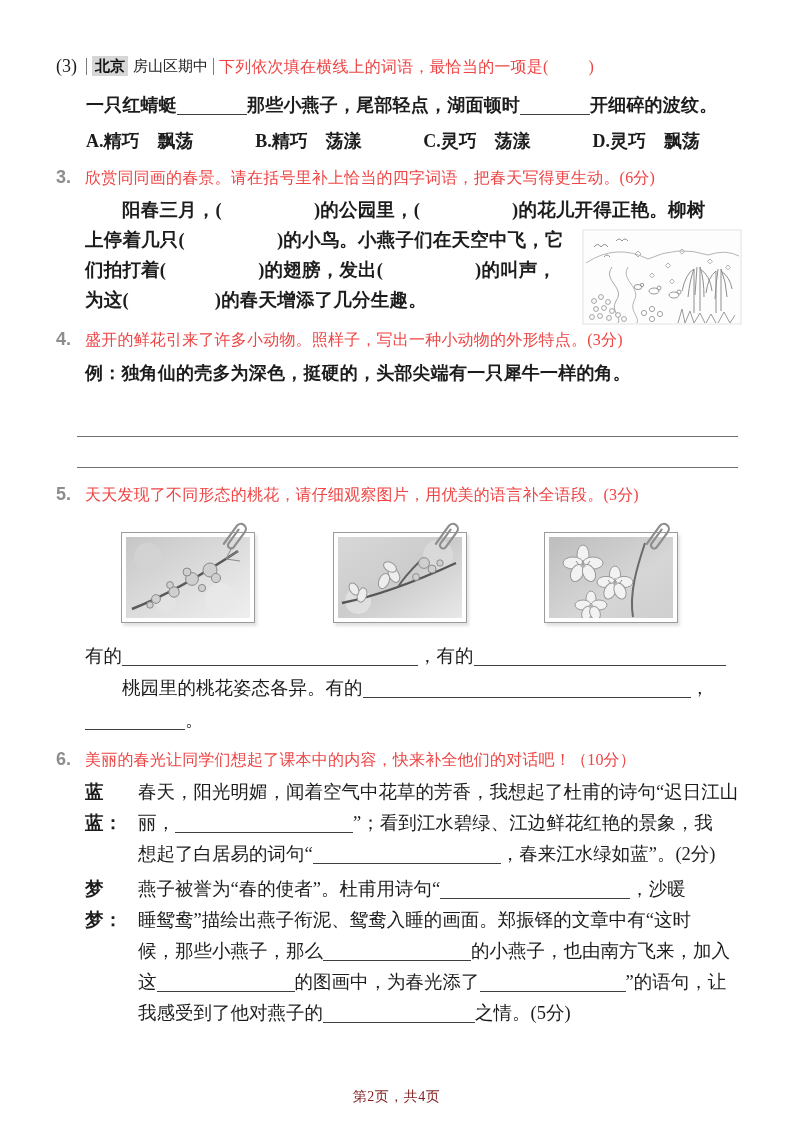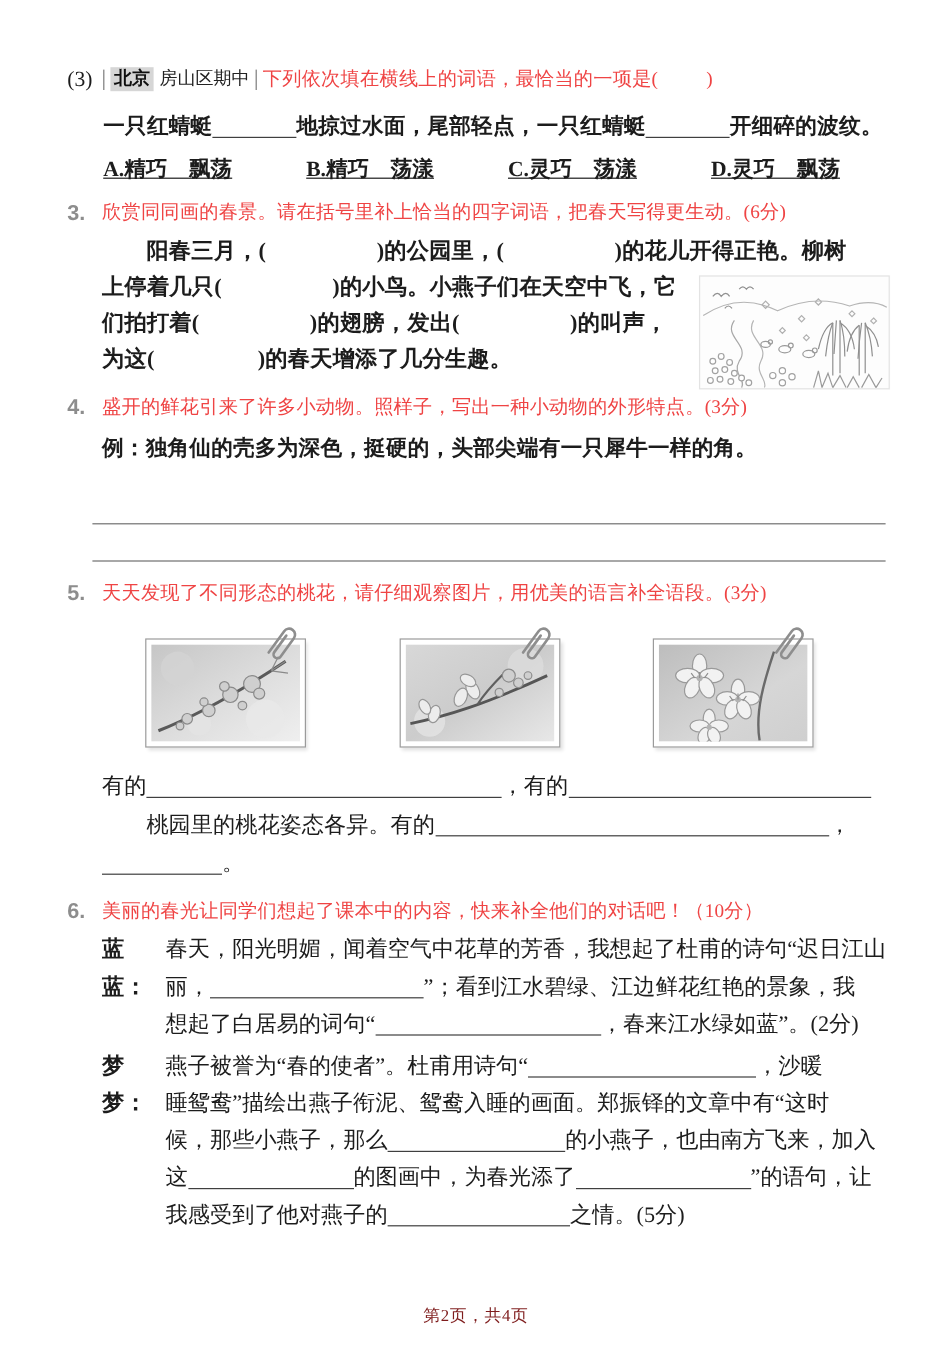--- a/index.html
+++ b/index.html
@@ -27,21 +27,21 @@
   .pgap  { display:inline-block; width:92px; }
   .sgap  { display:inline-block; width:40px; }
 
   
   .sub3-head { display:flex; align-items:center; font-size:18px; line-height:28px; }
   .sub3-no { font-size:18px; margin-right:4px; }
   .vbar { width:1px; height:17px; background:#7c7c7c; margin:0 5px; }
   .badge-city { background:#d6d6d6; color:#0f0f0f; font-weight:700; font-size:15px; padding:0 3px; line-height:20px; }
   .badge-label { font-size:15px; color:#222; margin-left:5px; }
   .sub3-body { font-size:18px; font-weight:600; line-height:30px; margin:10px 0 0 30px; letter-spacing:.2px; }
-  .options { display:flex; justify-content:space-between; font-size:18px; font-weight:600; margin:7px 40px 0 30px; line-height:28px;text-decoration:underline; }
+  .options { display:flex; justify-content:space-between; font-size:18px; font-weight:600; margin:7px 40px 0 30px; line-height:28px; }
 
   
   .q3-wrap { margin-top:9px; }
   .q3-para { position:relative; margin-top:4px; font-size:18.5px; font-weight:600; line-height:30px; letter-spacing:.2px; }
   .tl { white-space:nowrap; }
   .indent2 { padding-left:37px; }
   .q3-illus { position:absolute; right:-2px; top:34px; width:160px; height:96px; background:#fdfdfd; }
 
   
   .q4-example { font-size:18px; font-weight:700; line-height:30px; margin-top:5px; letter-spacing:.2px; }
@@ -74,21 +74,21 @@
   <section>
     <div class="sub3-head">
       <span class="sub3-no">(3)</span>
       <span class="vbar"></span>
       <span class="badge-city">北京</span>
       <span class="badge-label">房山区期中</span>
       <span class="vbar"></span>
       <span class="stem"><span>下列依次填在横线上的词语，最恰当的一项是(</span><span class="sgap"></span><span>)</span></span>
     </div>
     <div class="sub3-body tl">
-      <span>一只红蜻蜓</span><span class="blank" style="width:70px"></span><span>地掠过水面，尾部轻点，一只红蜻蜓</span><span class="blank" style="width:70px"></span><span>开细碎的波纹。</span>
+      <span>一只红蜻蜓</span><span class="blank" style="width:70px"></span><span>那些小燕子，尾部轻点，湖面顿时</span><span class="blank" style="width:70px"></span><span>开细碎的波纹。</span>
     </div>
     <div class="options">
       <span>A.精巧　飘荡</span>
       <span>B.精巧　荡漾</span>
       <span>C.灵巧　荡漾</span>
       <span>D.灵巧　飘荡</span>
     </div>
   </section>
 
   <section class="qrow q3-wrap">

